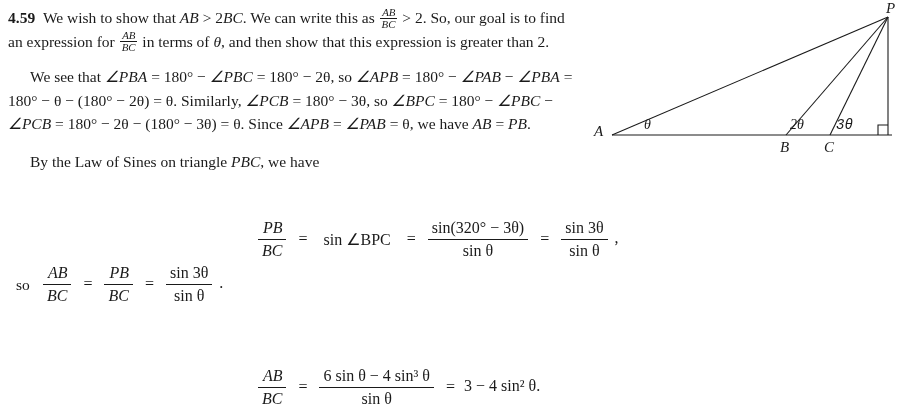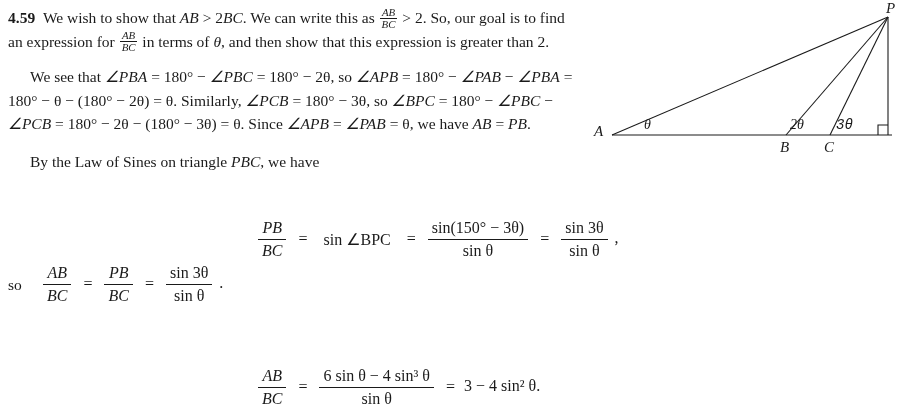--- a/index.html
+++ b/index.html
@@ -38,20 +38,21 @@
   }
   .para.gap {
     margin-top: 12px;
   }
   .num {
     font-weight: bold;
     margin-top: 16px;
   }
   i, .it {
     font-style: italic;
+    text-align: right;
   }
 
   
   .frac {
     display: inline-block;
     vertical-align: -0.42em;
     text-align: center;
     font-size: 0.70em;
     line-height: 1.02;
     margin: 0 1px;
@@ -150,32 +151,32 @@
     <span class="dfrac">
       <span class="n it">PB</span>
       <span class="d it">BC</span>
     </span>
     <span class="op">=</span>
     <span class="dfrac">
       <span class="d">sin ∠BPC</span>
     </span>
     <span class="op">=</span>
     <span class="dfrac">
-      <span class="n">sin(150° − 3θ)</span>
+      <span class="n">sin(320° − 3θ)</span>
       <span class="d">sin θ</span>
     </span>
     <span class="op">=</span>
     <span class="dfrac">
       <span class="n">sin 3θ</span>
       <span class="d">sin θ</span>
     </span>
     <span>,</span>
   </div>
 
-  <span class="sotag" style="left:8px; top:276px;">so</span>
+  <span class="sotag" style="left:16px; top:276px;">so</span>
   <div class="eqrow" style="left:40px; top:263px;">
     <span class="dfrac">
       <span class="n it">AB</span>
       <span class="d it">BC</span>
     </span>
     <span class="op">=</span>
     <span class="dfrac">
       <span class="n it">PB</span>
       <span class="d it">BC</span>
     </span>

